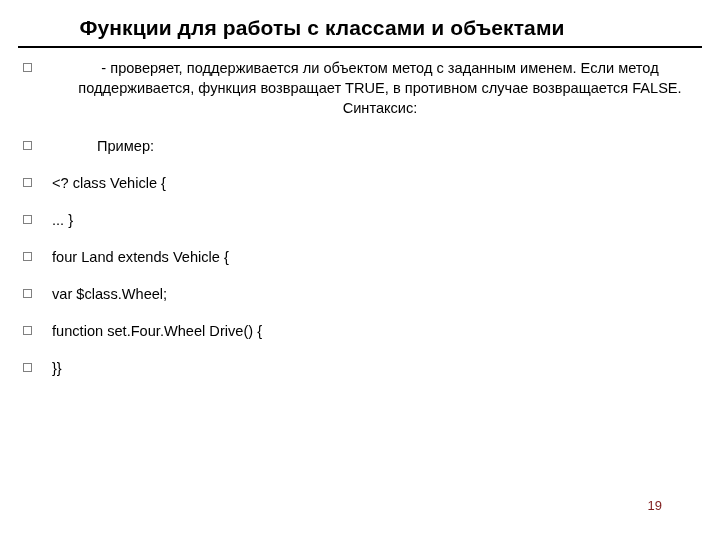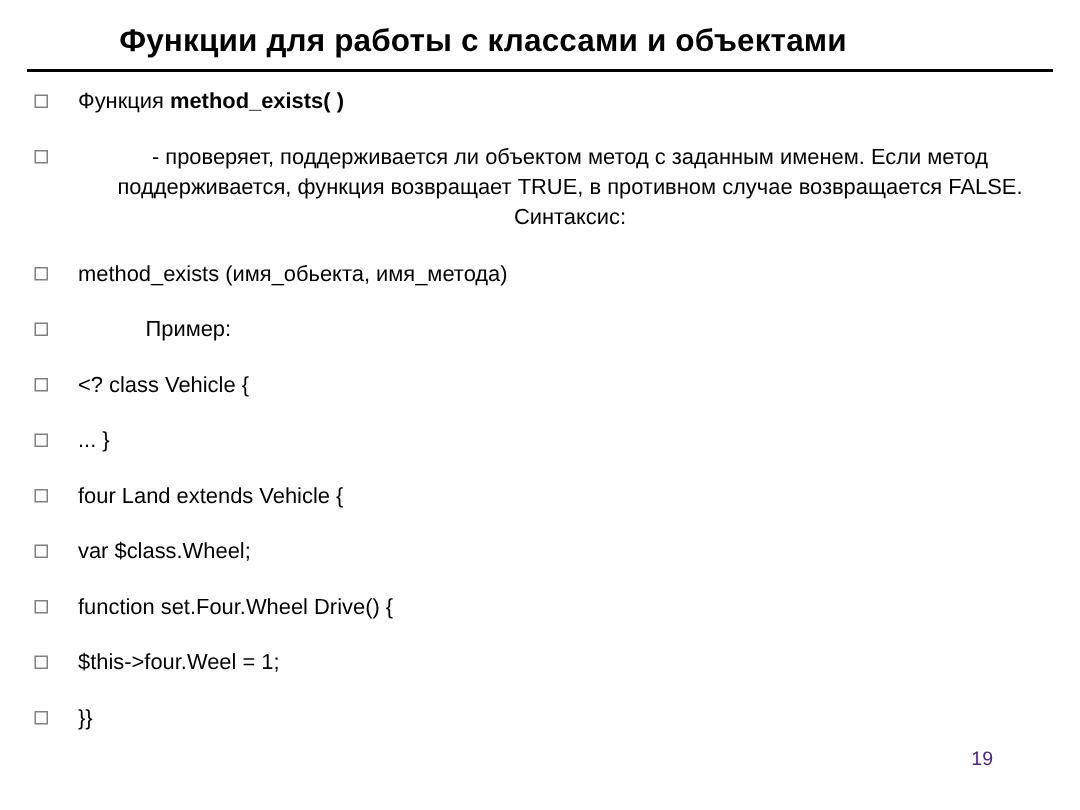--- a/index.html
+++ b/index.html
@@ -77,47 +77,39 @@
   }
   .row-gap-para {
     margin-bottom: 18px;
     text-align: center;
   }
   .page-number {
     position: absolute;
     right: 58px;
     bottom: 27px;
     font-size: 13px;
-    color: #4c1d95;
+    color: #7f1d1d;
   }
 </style>
 </head>
 <body>
 
 <div class="slide">
 
   <div class="slide-title">Функции для работы с классами и объектами</div>
   <div class="title-rule"></div>
 
   <div class="content">
 
-    <div class="bullet-row row-gap-large">
-      <span class="bullet-marker"></span>
-      <span class="bullet-text"><span>Функция </span><span class="b">method_exists( )</span></span>
-    </div>
 
     <div class="bullet-row row-gap-para">
       <span class="bullet-marker"></span>
       <span class="bullet-text">- проверяет, поддерживается ли объектом метод с заданным именем. Если метод поддерживается, функция возвращает TRUE, в противном случае возвращается FALSE. Синтаксис:</span>
     </div>
 
-    <div class="bullet-row row-gap-large">
-      <span class="bullet-marker"></span>
-      <span class="bullet-text">method_exists (имя_обьекта, имя_метода)</span>
-    </div>
 
     <div class="bullet-row row-gap-large">
       <span class="bullet-marker"></span>
       <span class="bullet-text bold">Пример:</span>
     </div>
 
     <div class="bullet-row row-gap-large">
       <span class="bullet-marker"></span>
       <span class="bullet-text">&lt;?  class Vehicle {</span>
     </div>
@@ -135,24 +127,20 @@
     <div class="bullet-row row-gap-large">
       <span class="bullet-marker"></span>
       <span class="bullet-text">var $class.Wheel;</span>
     </div>
 
     <div class="bullet-row row-gap-large">
       <span class="bullet-marker"></span>
       <span class="bullet-text">function set.Four.Wheel Drive() {</span>
     </div>
 
-    <div class="bullet-row row-gap-large">
-      <span class="bullet-marker"></span>
-      <span class="bullet-text">$this-&gt;four.Weel = 1;</span>
-    </div>
 
     <div class="bullet-row">
       <span class="bullet-marker"></span>
       <span class="bullet-text">}}</span>
     </div>
 
   </div>
 
   <div class="page-number">19</div>
 

